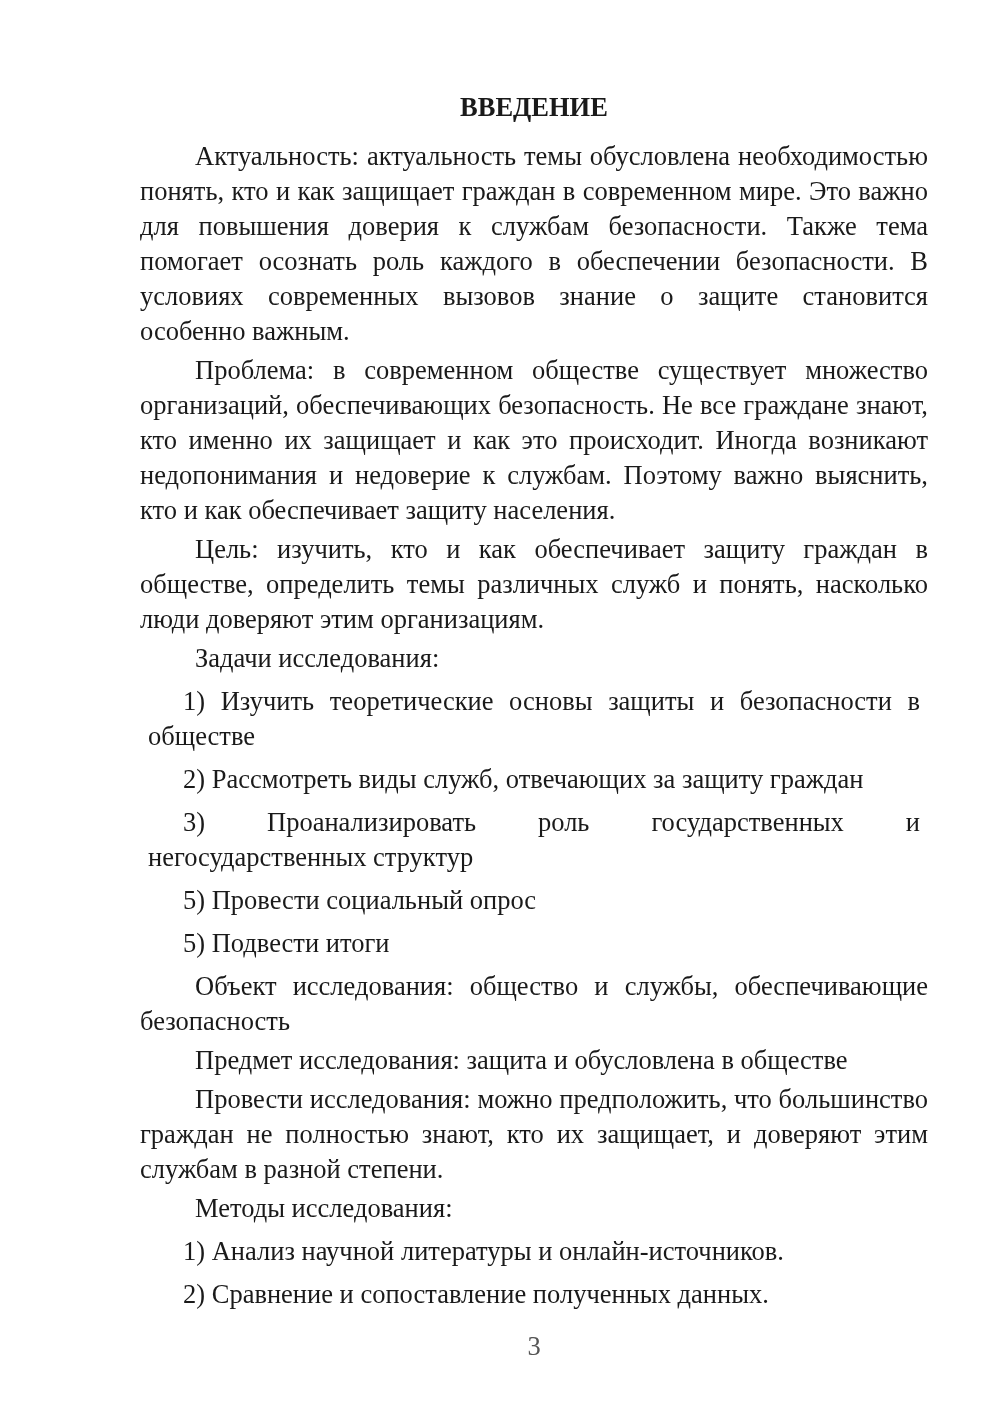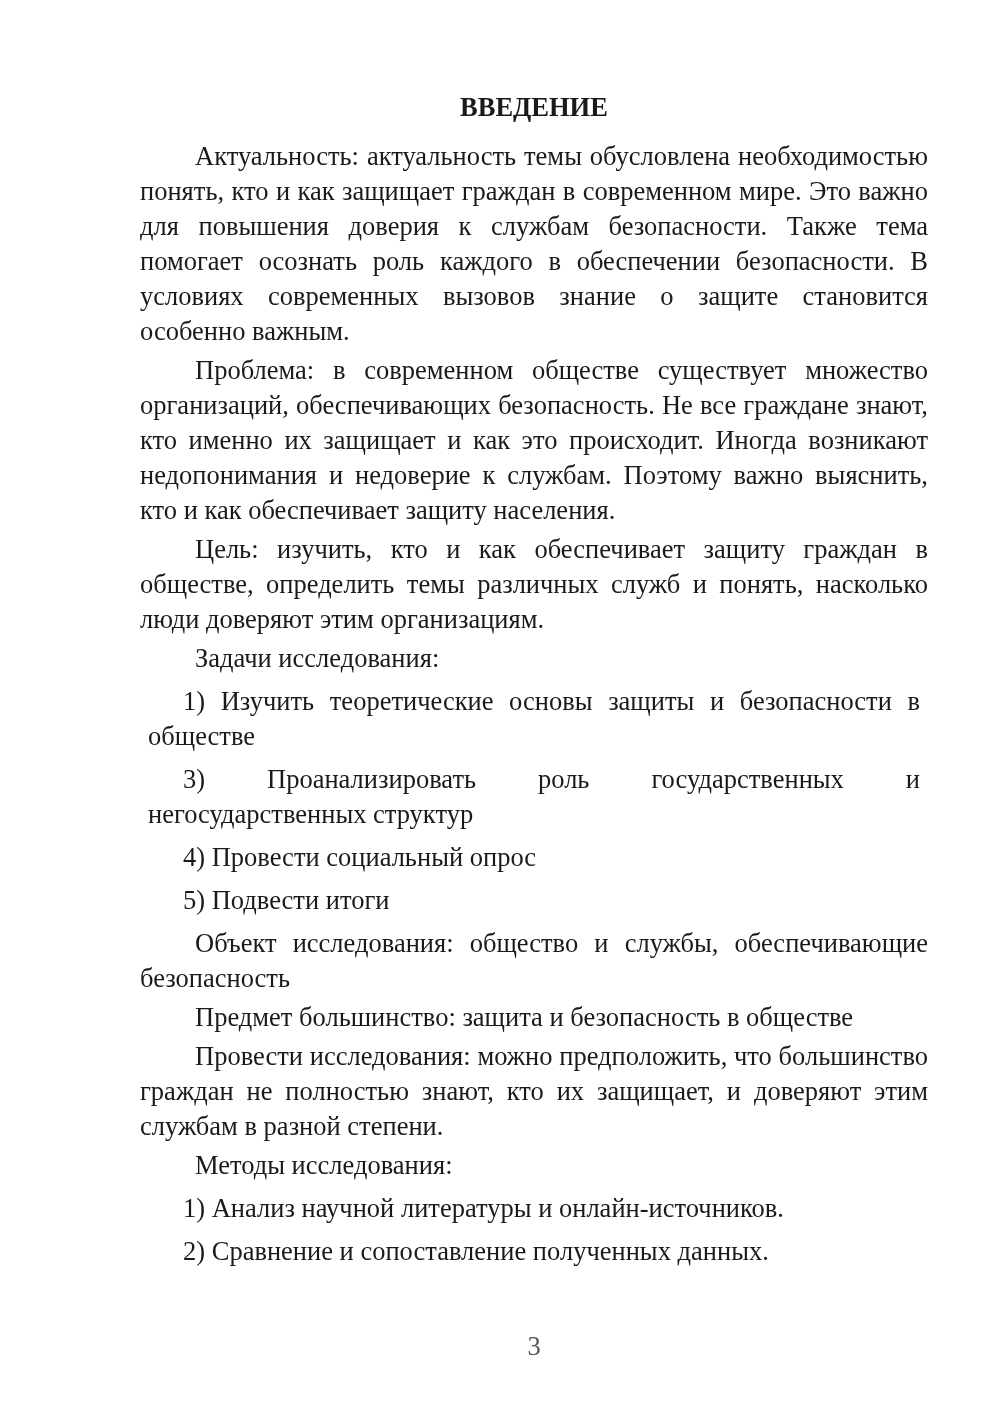--- a/index.html
+++ b/index.html
@@ -56,30 +56,31 @@
   <p class="para">Актуальность: актуальность темы обусловлена необходимостью понять, кто и как защищает граждан в современном мире. Это важно для повышения доверия к службам безопасности. Также тема помогает осознать роль каждого в обеспечении безопасности. В условиях современных вызовов знание о защите становится особенно важным.</p>
 
   <p class="para">Проблема: в современном обществе существует множество организаций, обеспечивающих безопасность. Не все граждане знают, кто именно их защищает и как это происходит. Иногда возникают недопонимания и недоверие к службам. Поэтому важно выяснить, кто и как обеспечивает защиту населения.</p>
 
   <p class="para">Цель: изучить, кто и как обеспечивает защиту граждан в обществе, определить темы различных служб и понять, насколько люди доверяют этим организациям.</p>
 
   <p class="para">Задачи исследования:</p>
 
   <p class="para list">1) Изучить теоретические основы защиты и безопасности в обществе</p>
 
+  <p class="para list">2) Рассмотреть виды служб, отвечающих за защиту граждан</p>
 
   <p class="para list">3) Проанализировать роль государственных и негосударственных структур</p>
 
-  <p class="para list">4) Провести социальный опрос</p>
+  <p class="para list">5) Провести социальный опрос</p>
 
   <p class="para list">5) Подвести итоги</p>
 
   <p class="para">Объект исследования: общество и службы, обеспечивающие безопасность</p>
 
-  <p class="para">Предмет большинство: защита и безопасность в обществе</p>
+  <p class="para">Предмет исследования: защита и обусловлена в обществе</p>
 
   <p class="para">Провести исследования: можно предположить, что большинство граждан не полностью знают, кто их защищает, и доверяют этим службам в разной степени.</p>
 
   <p class="para">Методы исследования:</p>
 
   <p class="para list">1) Анализ научной литературы и онлайн-источников.</p>
 
   <p class="para list">2) Сравнение и сопоставление полученных данных.</p>
 
   <div class="page-number">3</div>

